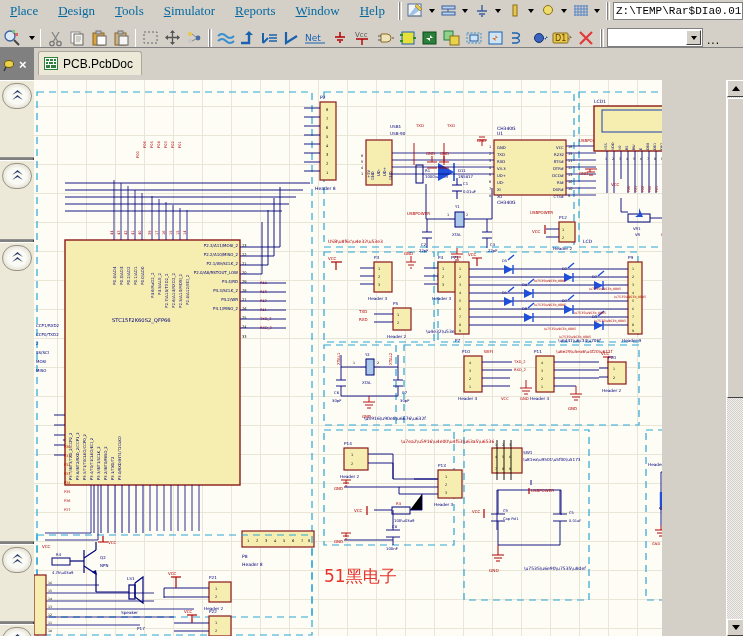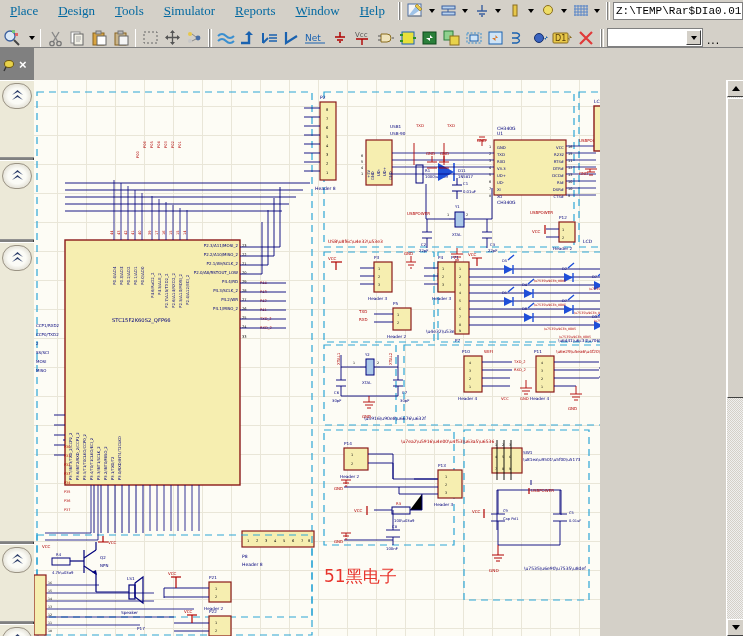--- a/index.html
+++ b/index.html
@@ -103,21 +103,21 @@
     display:block; position:absolute; width:11px; height:5px;
     border-top:4px solid #2c3e6b; left:-5px;
     clip-path: polygon(0 100%, 50% 0, 100% 100%, 50% 40%);
     background:#2c3e6b; border:none; height:5px;
   }
   .chev i:nth-child(1){ top:-6px; }
   .chev i:nth-child(2){ top:-1px; }
 
   
   .canvas-wrap {
-    position:absolute; left:34px; top:80px; width:566px; height:556px;
+    position:absolute; left:34px; top:80px; width:628px; height:556px;
     background:#fdfcf5; overflow:hidden;
   }
   .grid {
     position:absolute; inset:0;
     background-image:
       linear-gradient(to right, #e9e6d8 1px, transparent 1px),
       linear-gradient(to bottom, #e9e6d8 1px, transparent 1px);
     background-size: 29px 29px;
     background-position: -6px -3px;
   }
@@ -400,20 +400,38 @@
     <div class="panel-close-zone">
       <span class="pin-icon">
         <svg width="13" height="13" viewBox="0 0 13 13">
           <ellipse cx="6" cy="5" rx="4.5" ry="3.5" fill="#e8d24a" stroke="#6b5610"></ellipse>
           <path d="M3 8 L1 12" stroke="#333" stroke-width="1.4"></path>
         </svg>
       </span>
       <span class="x-icon">×</span>
     </div>
     <div class="doctabs">
+      <div class="doctab">
+        <span class="tab-ico">
+          <svg width="14" height="13" viewBox="0 0 14 13">
+            <rect x="0.5" y="0.5" width="13" height="12" fill="#ffffff" stroke="#2f7f3f"></rect>
+            <g fill="#2f7f3f">
+              <rect x="2" y="2" width="3" height="2"></rect>
+                <rect x="6" y="2" width="3" height="2"></rect>
+              <rect x="10" y="2" width="2" height="2"></rect>
+              <rect x="2" y="5" width="2" height="2"></rect>
+                <rect x="5" y="5" width="4" height="2"></rect>
+              <rect x="10" y="5" width="2" height="2"></rect>
+              <rect x="2" y="8" width="4" height="3"></rect>
+                <rect x="7" y="8" width="5" height="3"></rect>
+            </g>
+          </svg>
+        </span>
+        <span>PCB.PcbDoc</span>
+      </div>
     </div>
   </div>
 
   <div class="sidebar">
     <div class="sb-block" style="top:0px;  height:78px;">
       <div class="sb-chev" style="top:2px;">
         <span class="chev">
             <i></i>
             <i></i>
           </span>

